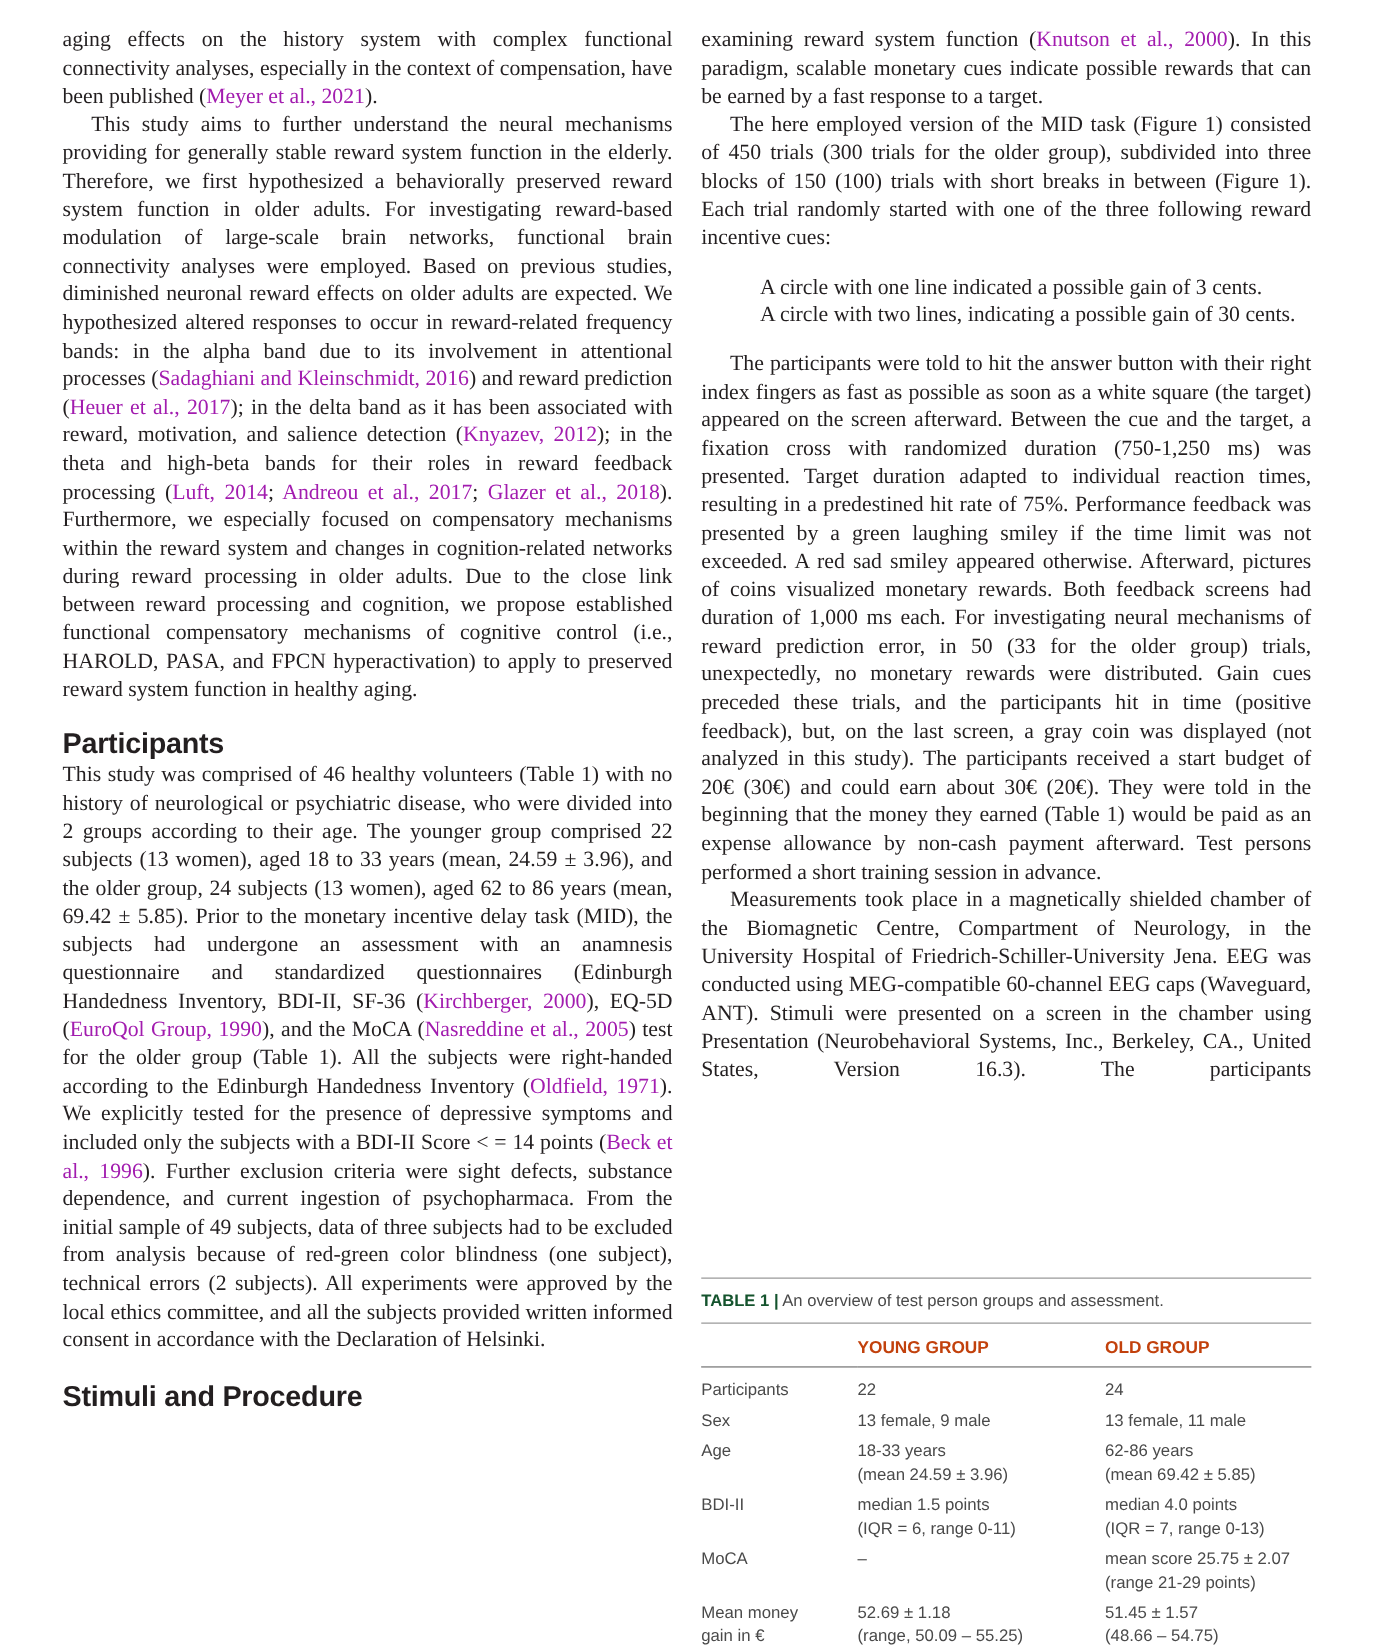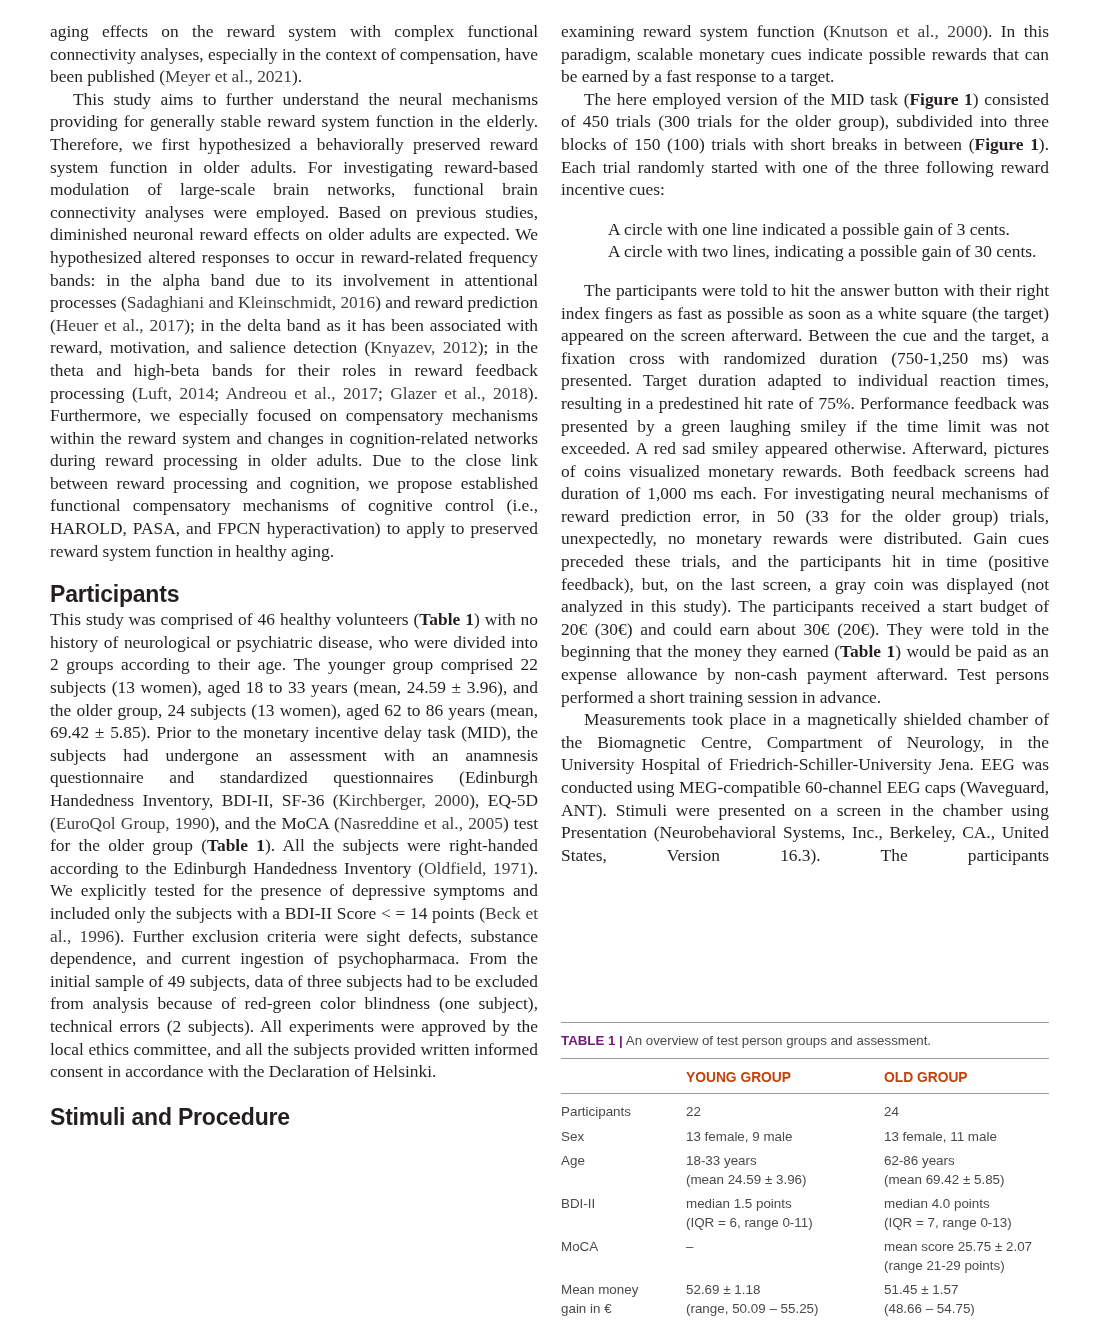--- a/index.html
+++ b/index.html
@@ -3,42 +3,42 @@
 <meta charset="utf-8">
 <style>
   html, body { margin: 0; padding: 0; background: #ffffff; }
   body { width: 1100px; height: 1321px; position: relative; overflow: hidden; color: #231f20; }
   .col { position: absolute; top: 20px; width: 488px; }
   .col-left { left: 50px; }
   .col-right { left: 561px; }
   .serif { font-family: "Liberation Serif", "DejaVu Serif", serif; font-size: 17.4px; line-height: 22.6px; text-align: justify; hyphens: none; }
   .para { margin: 0; }
   .indent { text-indent: 23px; }
-  .cite { color: #404040; }
-  .bold { font-weight: bold; }
+  .cite { color: #a21caf; }
+  .bold { font-weight: normal; }
   .h1 { font-family: "Liberation Sans", "DejaVu Sans", sans-serif; font-weight: bold; font-size: 22px; letter-spacing: -0.3px; margin: 0; line-height: 28px; }
   .h2 { font-family: "Liberation Sans", "DejaVu Sans", sans-serif; font-weight: bold; font-size: 23px; margin: 0; line-height: 28px; letter-spacing: -0.2px; }
   .cue-list { margin: 0; padding-left: 47px; }
   .cue { margin: 0; }
   .table-wrap { position: absolute; left: 561px; top: 1022px; width: 488px; font-family: "Liberation Sans", "DejaVu Sans", sans-serif; color: #4a4a4a; }
   .rule { border-top: 1.5px solid #9a9a9a; }
   .caption { font-size: 13.3px; padding: 9px 0 9px 0; line-height: 17px; color: #4a4a4a; }
-  .caption .cap-label { font-weight: bold; color: #701a75; }
+  .caption .cap-label { font-weight: bold; color: #14532d; }
   table { border-collapse: collapse; width: 100%; font-size: 13.4px; }
   th { text-align: left; font-weight: bold; color: #c2410c; padding: 11px 0 8px 0; font-size: 13.8px; border-bottom: 1.5px solid #9a9a9a; }
   td { vertical-align: top; padding: 2px 0 4px 0; line-height: 18.5px; color: #4a4a4a; }
   td.c0 { width: 125px; }
   td.c1 { width: 198px; }
   tbody tr:first-child td { padding-top: 9px; }
 </style>
 </head>
 <body>
 
 <div class="col col-left">
-  <p class="para serif"><span>aging effects on the reward system with complex functional connectivity analyses, especially in the context of compensation, have been published (</span><span class="cite">Meyer et al., 2021</span><span>).</span></p>
+  <p class="para serif"><span>aging effects on the history system with complex functional connectivity analyses, especially in the context of compensation, have been published (</span><span class="cite">Meyer et al., 2021</span><span>).</span></p>
 
   <p class="para serif indent"><span>This study aims to further understand the neural mechanisms providing for generally stable reward system function in the elderly. Therefore, we first hypothesized a behaviorally preserved reward system function in older adults. For investigating reward-based modulation of large-scale brain networks, functional brain connectivity analyses were employed. Based on previous studies, diminished neuronal reward effects on older adults are expected. We hypothesized altered responses to occur in reward-related frequency bands: in the alpha band due to its involvement in attentional processes (</span><span class="cite">Sadaghiani and Kleinschmidt, 2016</span><span>) and reward prediction (</span><span class="cite">Heuer et al., 2017</span><span>); in the delta band as it has been associated with reward, motivation, and salience detection (</span><span class="cite">Knyazev, 2012</span><span>); in the theta and high-beta bands for their roles in reward feedback processing (</span><span class="cite">Luft, 2014</span><span>; </span><span class="cite">Andreou et al., 2017</span><span>; </span><span class="cite">Glazer et al., 2018</span><span>). Furthermore, we especially focused on compensatory mechanisms within the reward system and changes in cognition-related networks during reward processing in older adults. Due to the close link between reward processing and cognition, we propose established functional compensatory mechanisms of cognitive control (i.e., HAROLD, PASA, and FPCN hyperactivation) to apply to preserved reward system function in healthy aging.</span></p>
 
 
   <h2 class="h2" style="margin-top:18px;">Participants</h2>
 
   <p class="para serif"><span>This study was comprised of 46 healthy volunteers (</span><span class="bold">Table 1</span><span>) with no history of neurological or psychiatric disease, who were divided into 2 groups according to their age. The younger group comprised 22 subjects (13 women), aged 18 to 33 years (mean, 24.59 ± 3.96), and the older group, 24 subjects (13 women), aged 62 to 86 years (mean, 69.42 ± 5.85). Prior to the monetary incentive delay task (MID), the subjects had undergone an assessment with an anamnesis questionnaire and standardized questionnaires (Edinburgh Handedness Inventory, BDI-II, SF-36 (</span><span class="cite">Kirchberger, 2000</span><span>), EQ-5D (</span><span class="cite">EuroQol Group, 1990</span><span>), and the MoCA (</span><span class="cite">Nasreddine et al., 2005</span><span>) test for the older group (</span><span class="bold">Table 1</span><span>). All the subjects were right-handed according to the Edinburgh Handedness Inventory (</span><span class="cite">Oldfield, 1971</span><span>). We explicitly tested for the presence of depressive symptoms and included only the subjects with a BDI-II Score &lt; = 14 points (</span><span class="cite">Beck et al., 1996</span><span>). Further exclusion criteria were sight defects, substance dependence, and current ingestion of psychopharmaca. From the initial sample of 49 subjects, data of three subjects had to be excluded from analysis because of red-green color blindness (one subject), technical errors (2 subjects). All experiments were approved by the local ethics committee, and all the subjects provided written informed consent in accordance with the Declaration of Helsinki.</span></p>
 
   <h2 class="h2" style="margin-top:20px;">Stimuli and Procedure</h2>
 

